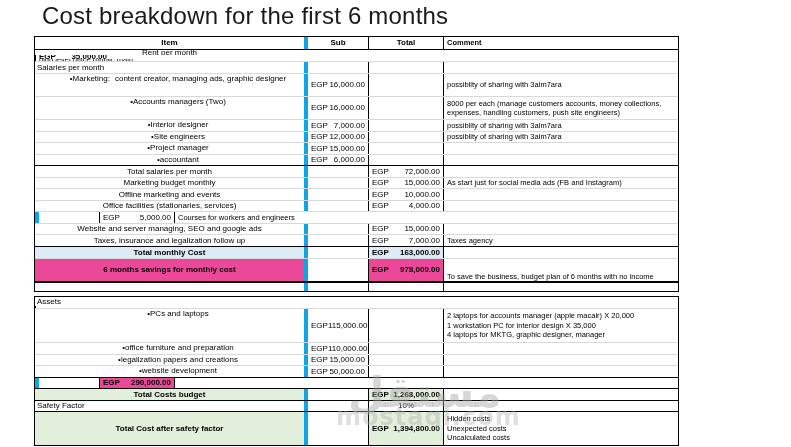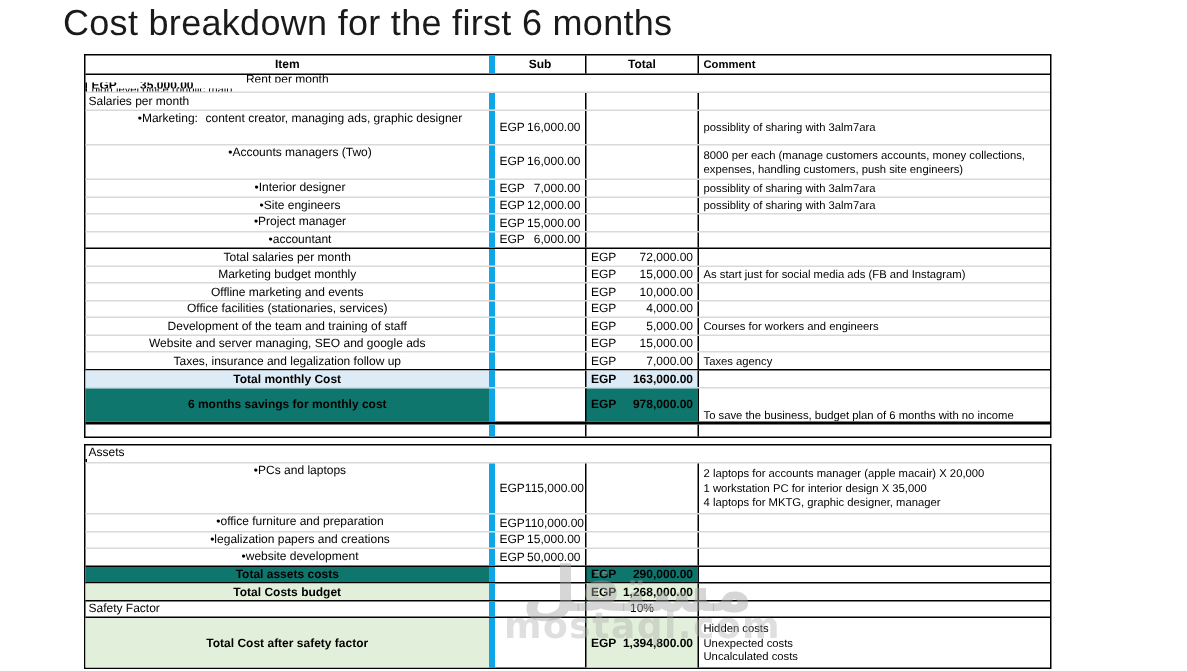--- a/index.html
+++ b/index.html
@@ -1,40 +1,40 @@
 <!DOCTYPE html>
 <html><head>
 <meta charset="utf-8">
 <style>
   html,body{margin:0;padding:0;width:791px;height:447px;background:#ffffff;
     font-family:"Liberation Sans",sans-serif;position:relative;overflow:hidden;}
   .title{position:absolute;left:42px;top:2px;margin:0;font-size:24px;font-weight:400;
     color:#1a1a1a;letter-spacing:.2px;white-space:nowrap;}
-  .sheet{position:absolute;left:56px;top:36px;width:645px;font-size:8px;color:#000;}
+  .sheet{position:absolute;left:34px;top:36px;width:645px;font-size:8px;color:#000;}
   .block{border:1px solid #000;box-sizing:border-box;background:#fff;}
   .block2{margin-top:4px;}
   .row{display:flex;border-top:1px solid #d9d9d9;box-sizing:border-box;}
   .row.first{border-top:none;flex-direction:column;}
   .row.strong{border-top:1px solid #000;}
   .row.xstrong{border-top:2px solid #000;}
   .row.head{border-top:none;border-bottom:1.5px solid #000;height:13px;font-weight:bold;}
   .cell{box-sizing:border-box;display:flex;align-items:center;overflow:hidden;line-height:9.5px;}
   .c-item{width:269px;}
   .c-sub{width:64px;border-left:4px solid #0ea5e9;justify-content:space-between;padding:0 3px;}
   .c-tot{width:75px;border-left:1px solid #000;justify-content:space-between;padding:0 3px;}
   .c-com{flex:1;border-left:1px solid #000;padding:1px 2px 1px 3px;flex-direction:column;
     align-items:flex-start;justify-content:center;font-size:7.5px;}
   .hcell{justify-content:center;}
   .a-center{justify-content:center;text-align:center;}
   .a-left{padding-left:2px;justify-content:flex-start;}
   .a-bullet{padding-left:17px;flex-direction:row;align-items:flex-start;justify-content:center;}
   .a-bullet .cont{padding-left:5px;}
   .bold{font-weight:bold;}
   .bg-blue{background:#DDEBF7;}
-  .bg-peach{background:#0f766e;}
+  .bg-peach{background:#ec4899;}
   .bg-green{background:#E2EFDA;}
   .v-bottom{justify-content:flex-end;padding-bottom:0;}
   .pct{width:100%;text-align:center;}
   .wm{position:absolute;pointer-events:none;}
   .wm-ar{position:absolute;left:348px;top:368px;font-family:"DejaVu Sans",sans-serif;
     font-size:42px;font-weight:bold;color:rgba(165,165,165,.45);}
   .wm-en{position:absolute;left:336px;top:403px;font-family:"DejaVu Sans",sans-serif;
     font-size:24px;font-weight:bold;color:rgba(175,175,175,.40);letter-spacing:1px;}
 </style>
 </head>
@@ -156,21 +156,20 @@
         <div class="row" style="height: 11px;">
           <div class="cell c-item a-center">Office facilities (stationaries, services)</div>
           <div class="cell c-sub"></div>
           <div class="cell c-tot">
             <span>EGP</span>
             <span>4,000.00</span>
           </div>
           <div class="cell c-com"></div>
         </div>
         <div class="row" style="height: 12px;">
-          <div class="cell c-item a-center">Development of the team and training of staff</div>
           <div class="cell c-sub"></div>
           <div class="cell c-tot">
             <span>EGP</span>
             <span>5,000.00</span>
           </div>
           <div class="cell c-com">Courses for workers and engineers</div>
         </div>
         <div class="row" style="height: 11px;">
           <div class="cell c-item a-center">Website and server managing, SEO and google ads</div>
           <div class="cell c-sub"></div>
@@ -257,21 +256,20 @@
         <div class="row" style="height: 12px;">
           <div class="cell c-item a-bullet">•website development</div>
           <div class="cell c-sub">
             <span>EGP</span>
             <span>50,000.00</span>
           </div>
           <div class="cell c-tot"></div>
           <div class="cell c-com"></div>
         </div>
         <div class="row strong" style="height: 11px;">
-          <div class="cell c-item a-center bg-peach bold">Total assets costs</div>
           <div class="cell c-sub"></div>
           <div class="cell c-tot bg-peach bold">
             <span>EGP</span>
             <span>290,000.00</span>
           </div>
           <div class="cell c-com"></div>
         </div>
         <div class="row strong" style="height: 12px;">
           <div class="cell c-item a-center bg-green bold">Total Costs budget</div>
           <div class="cell c-sub"></div>

